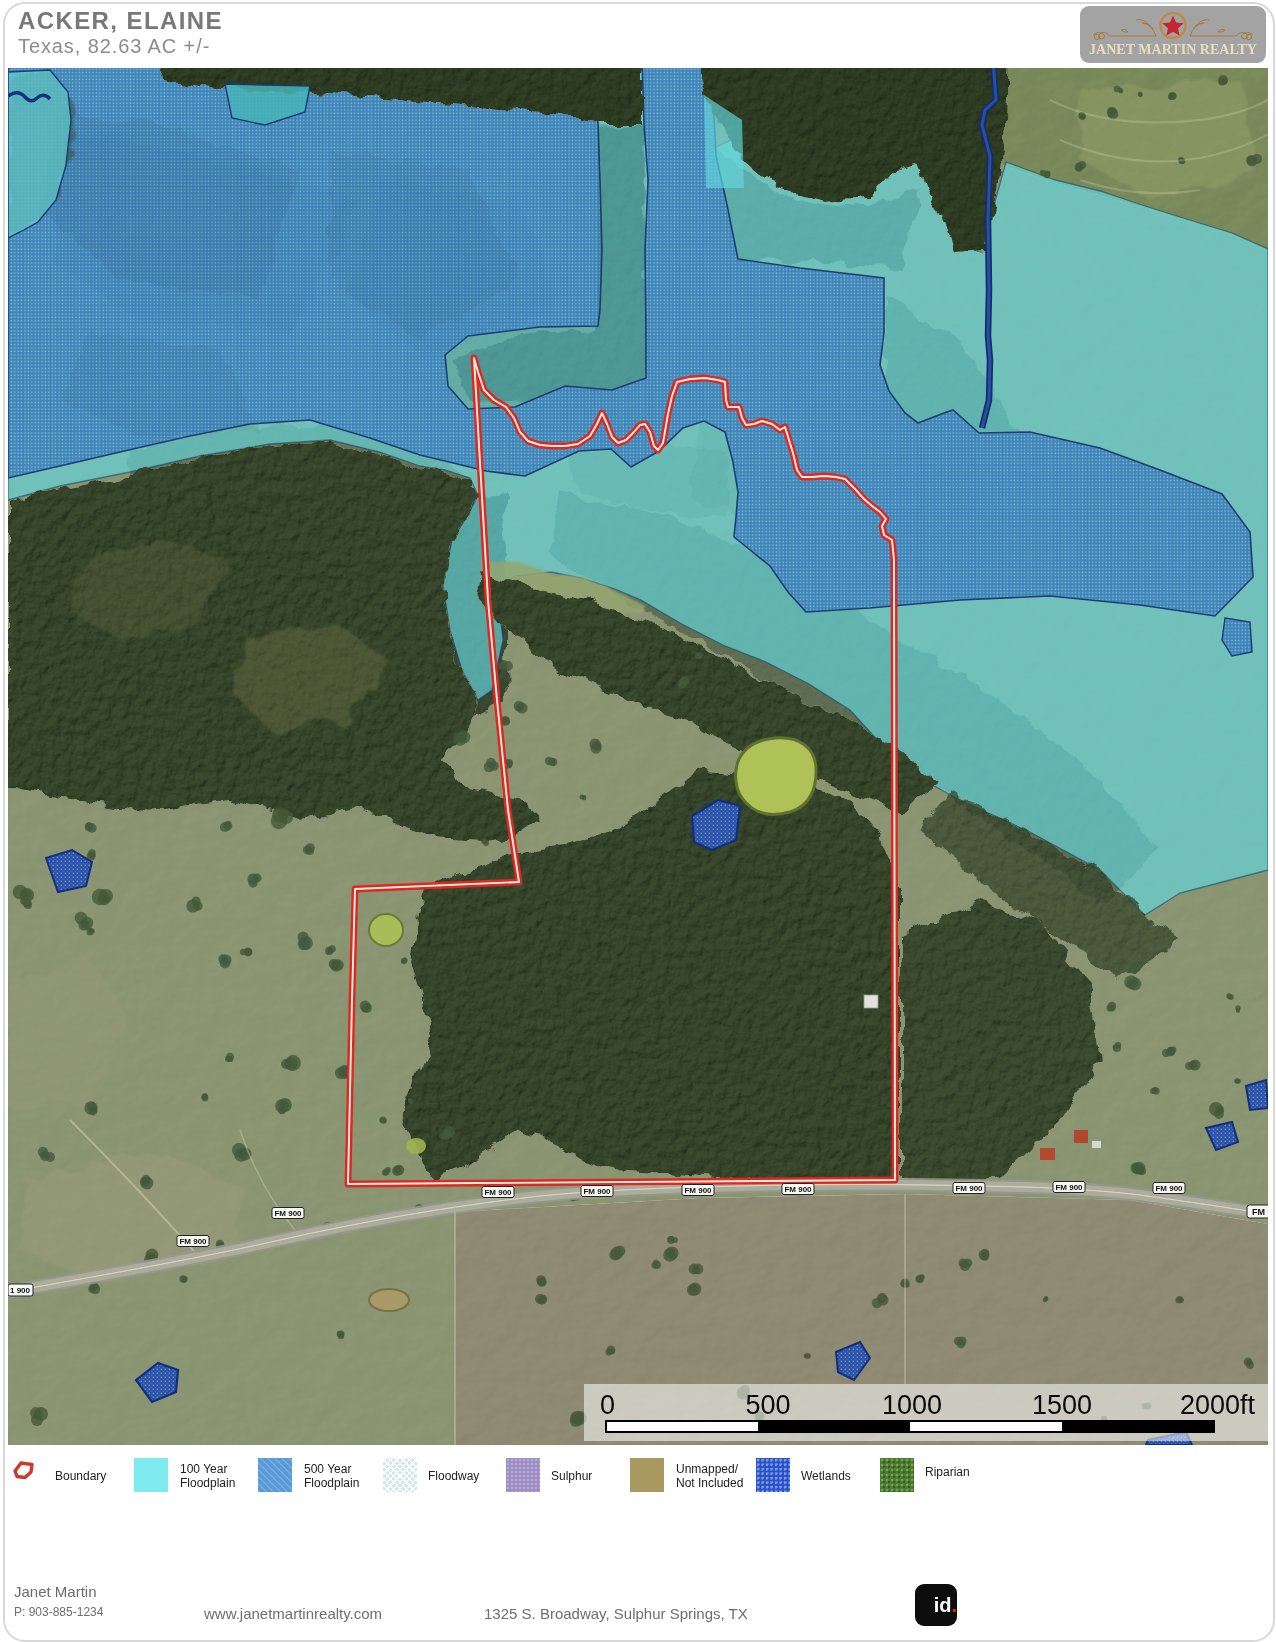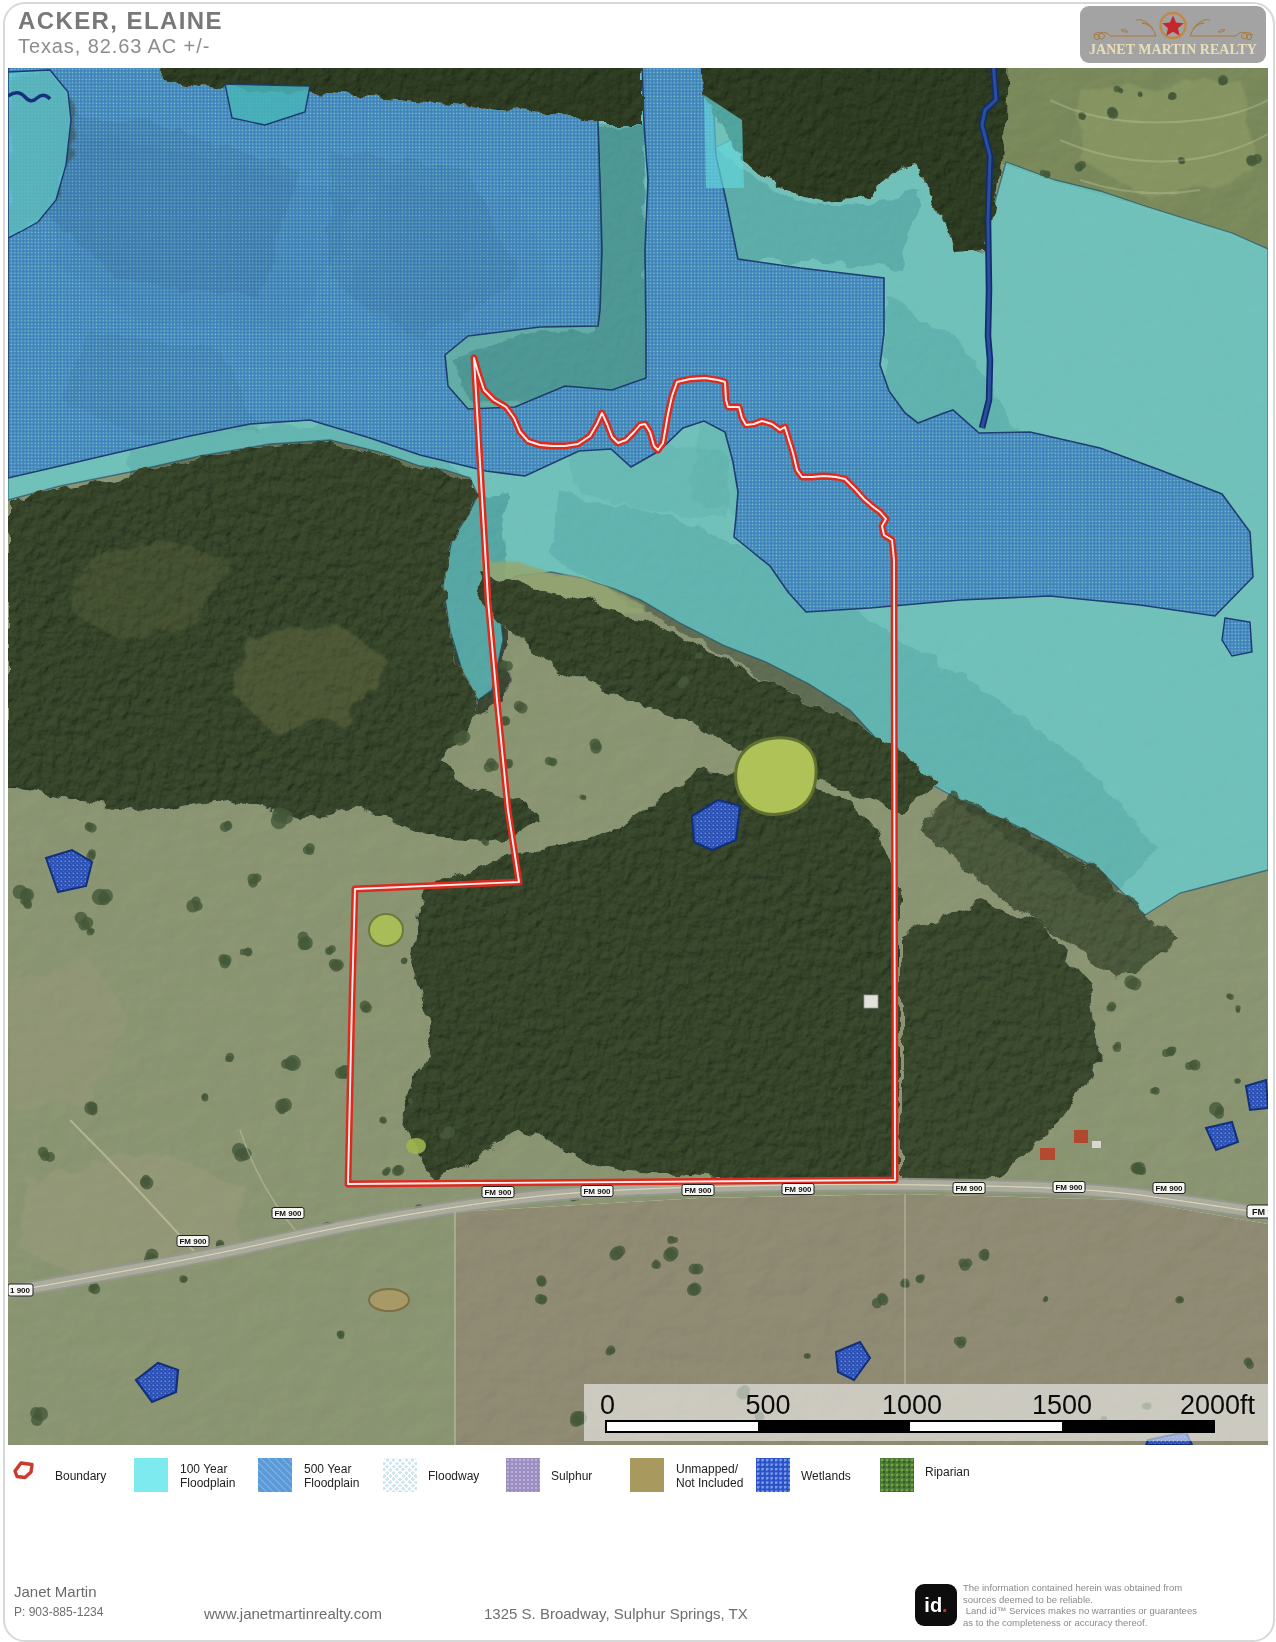--- a/index.html
+++ b/index.html
@@ -529,16 +529,15 @@
 <div style="position:absolute;left:756px;top:11px;width:34px;height:34px;background:#2b50c8;background-image:radial-gradient(circle at 2px 2px, #7ba0e8 1.3px, transparent 1.5px);background-size:4.5px 4.5px;"></div>
 <div class="lgtxt" style="left:801px;top:22px">Wetlands</div>
 <div style="position:absolute;left:880px;top:11px;width:34px;height:34px;background:#4a7c38;background-image:radial-gradient(circle at 2px 2px, #7aa43c 1.4px, transparent 1.6px),radial-gradient(circle at 4px 4px, #355c28 1.2px, transparent 1.4px);background-size:5px 5px;"></div>
 <div class="lgtxt" style="left:925px;top:18px">Riparian</div>
   </div>
 <div class="abs" id="footer">
     <div class="ftxt" style="left:14px;top:22px;font-size:15px;font-weight:normal;color:#6b6b6b">Janet Martin</div>
 <div class="ftxt" style="left:14px;top:44px;font-size:12px">P: 903-885-1234</div>
 <div class="ftxt" style="left:204px;top:44px;font-size:15px">www.janetmartinrealty.com</div>
 <div class="ftxt" style="left:484px;top:44px;font-size:15px">1325 S. Broadway, Sulphur Springs, TX</div>
-<div style="position:absolute;left:915px;top:23px;width:42px;height:42px;background:#0d0d0d;border-radius:9px;color:#fff;font-size:20px;font-weight:bold;text-align:center;line-height:42px">id<span style="color:#d8281e">.</span></div>
-<div style="position:absolute;left:963px;top:21px;font-size:9.5px;line-height:11.5px;color:#8a8a8a">The information contained herein was obtained from<br>sources deemed to be reliable.<br>&nbsp;Land id™ Services makes no warranties or guarantees<br>as to the completeness or accuracy thereof.</div>
+<div style="position:absolute;left:915px;top:23px;width:42px;height:42px;background:#0d0d0d;border-radius:9px;color:#fff;font-size:20px;font-weight:bold;text-align:right;line-height:42px">id<span style="color:#d8281e">.</span></div>
   </div>
 <div class="abs" id="cardborder"></div>
 
 </body></html>

